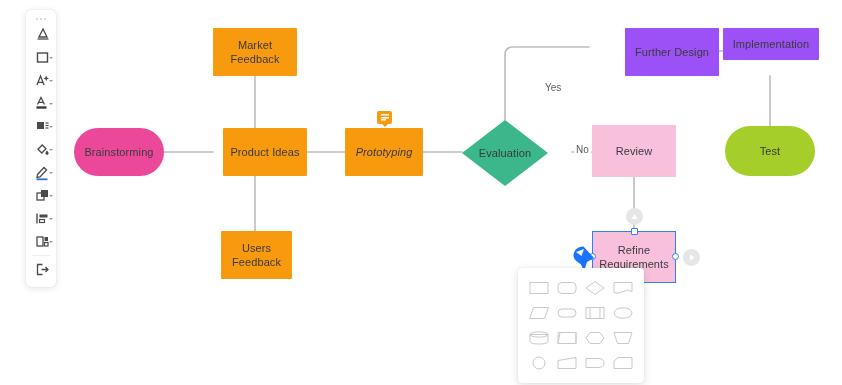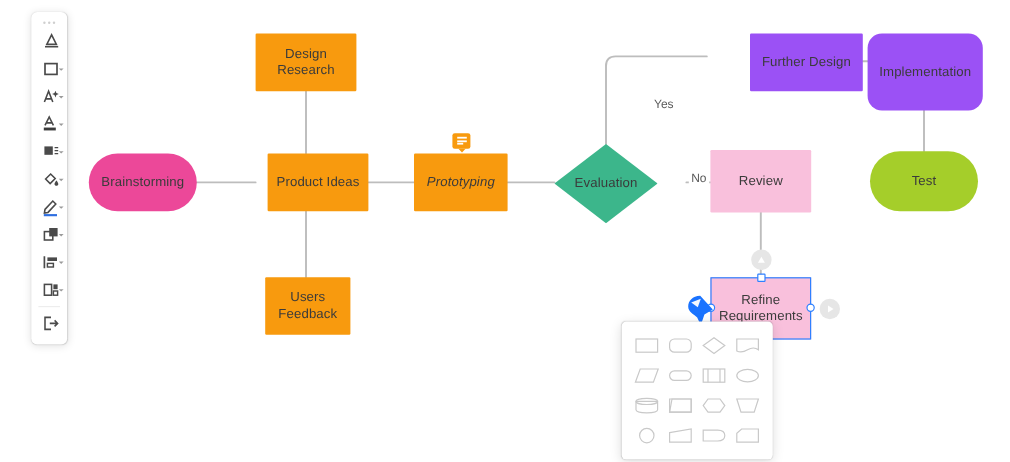--- a/index.html
+++ b/index.html
@@ -246,41 +246,41 @@
 
         <line x1="634" y1="177" x2="634" y2="231"></line>
       </g>
     </svg>
 
     <div id="nodes-layer">
         <div class="node pill" style="left: 74px; top: 128px; width: 90px; height: 48px; background: #ec4899;">
           <span>Brainstorming</span>
         </div>
         <div class="node rect" style="left: 213px; top: 28px; width: 84px; height: 48px; background: rgb(248, 154, 14);">
-          <span>Design Research</span>
+          <span>Market Feedback</span>
         </div>
         <div class="node rect" style="left: 223px; top: 128px; width: 84px; height: 48px; background: rgb(248, 154, 14);">
           <span>Product Ideas</span>
         </div>
         <div class="node rect" style="left: 221px; top: 231px; width: 71px; height: 48px; background: rgb(248, 154, 14);">
           <span>Users Feedback</span>
         </div>
         <div class="node rect" style="left: 345px; top: 128px; width: 78px; height: 48px; background: rgb(248, 154, 14); font-style: italic;">
           <span>Prototyping</span>
         </div>
         <div class="node diamond-wrap" style="left: 462px; top: 120px; width: 86px; height: 66px;">
           <svg class="diamond-shape" viewBox="0 0 86 66">
             <path d="M43 0 L86 33 L43 66 L0 33 Z" fill="#3cb68b"></path>
           </svg>
           <span class="diamond-label">Evaluation</span>
         </div>
         <div class="node rect" style="left: 589px; top: 28px; width: 94px; height: 48px; background: rgb(155, 81, 245); margin-left: 36px;">
           <span>Further Design</span>
         </div>
-        <div class="node rect" style="left: 723px; top: 28px; width: 96px; height: 64px; background: rgb(155, 81, 245); border-radius: 12px;">
+        <div class="node rect" style="left: 723px; top: 28px; width: 96px; height: 32px; background: rgb(155, 81, 245);">
           <span>Implementation</span>
         </div>
         <div class="node rect" style="left: 592px; top: 125px; width: 84px; height: 52px; background: rgb(249, 192, 220);">
           <span>Review</span>
         </div>
         <div class="node pill" style="left: 725px; top: 126px; width: 90px; height: 50px; background: rgb(165, 206, 42);">
           <span>Test</span>
         </div>
         <div class="node rect" style="left: 592px; top: 231px; width: 84px; height: 52px; background: rgb(249, 192, 220);">
           <span>Refine Requirements</span>

